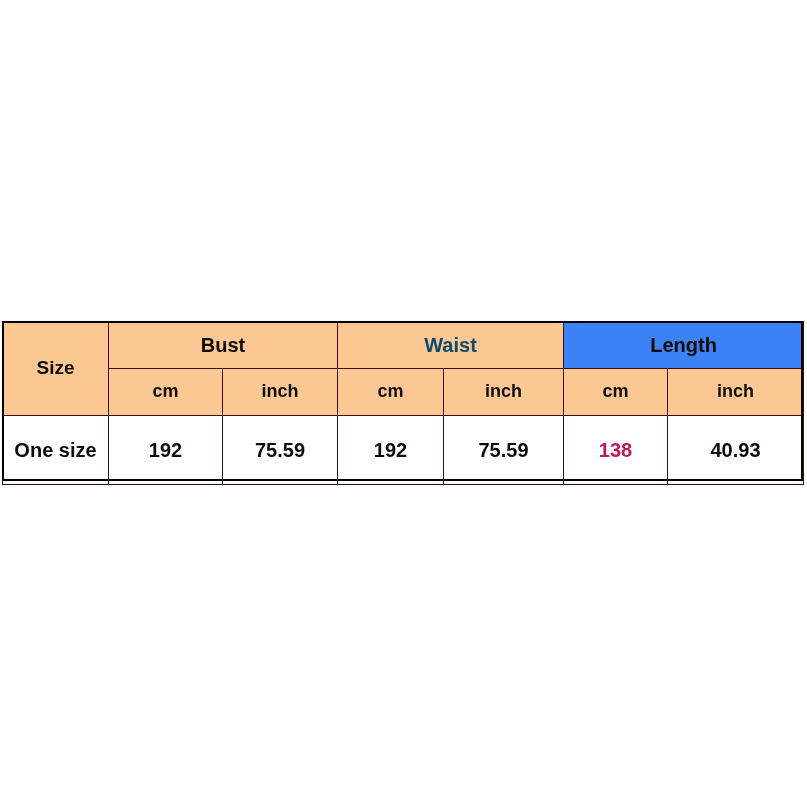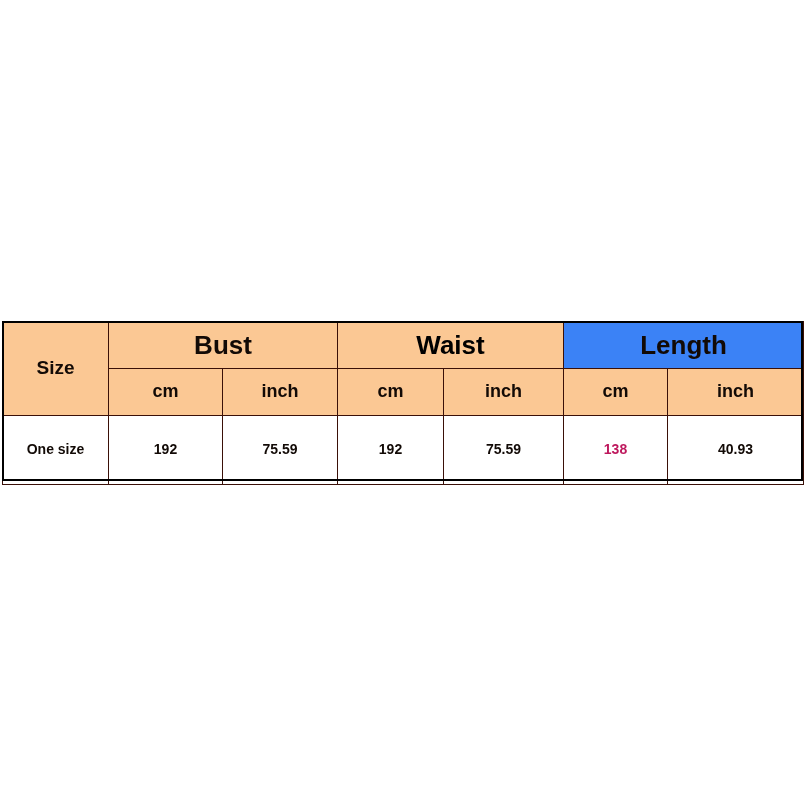--- a/index.html
+++ b/index.html
@@ -61,33 +61,33 @@
 
   
   th.size-head {
     width: 106px;
     height: 92px;
     font-size: 19px;
   }
 
   th.group-head {
     height: 46px;
-    font-size: 26px;
+    font-size: 20px;
   }
 
   th.unit-head {
     height: 46px;
     font-size: 18px;
     margin-left: 43px;
   }
 
   tr.data-row td {
     background: #ffffff;
     height: 68px;
-    font-size: 14px;
+    font-size: 20px;
   }
 
   td.row-label {
     font-size: 19px;
   }
 
   
   col.c-size   { width: 106px; }
   col.c-b-cm   { width: 114px; }
   col.c-b-in   { width: 115px; }
@@ -108,21 +108,21 @@
       <col class="c-w-cm">
       <col class="c-w-in">
       <col class="c-l-cm">
       <col class="c-l-in">
     </colgroup>
 
     <thead>
       <tr>
         <th class="hdr size-head" rowspan="2" style="background: rgb(251, 200, 148); border-color: rgb(58, 16, 8); color: rgb(18, 10, 6);">Size</th>
         <th class="hdr group-head" colspan="2" style="background: rgb(251, 200, 148); border-color: rgb(58, 16, 8); color: rgb(18, 10, 6);">Bust</th>
-        <th class="hdr group-head" colspan="2" style="background: rgb(251, 200, 148); border-color: rgb(58, 16, 8); color: #000000;">Waist</th>
+        <th class="hdr group-head" colspan="2" style="background: rgb(251, 200, 148); border-color: rgb(58, 16, 8); color: #0c4a6e;">Waist</th>
         <th class="hdr group-head" colspan="2" style="background: #3b82f6; border-color: rgb(58, 16, 8); color: rgb(18, 10, 6);">Length</th>
       </tr>
       <tr>
         <th class="hdr unit-head" style="background: rgb(251, 200, 148); border-color: rgb(58, 16, 8); color: rgb(18, 10, 6);">cm</th>
         <th class="hdr unit-head" style="background: rgb(251, 200, 148); border-color: rgb(58, 16, 8); color: rgb(18, 10, 6);">inch</th>
         <th class="hdr unit-head" style="background: rgb(251, 200, 148); border-color: rgb(58, 16, 8); color: rgb(18, 10, 6);">cm</th>
         <th class="hdr unit-head" style="background: rgb(251, 200, 148); border-color: rgb(58, 16, 8); color: rgb(18, 10, 6);">inch</th>
         <th class="hdr unit-head" style="background: rgb(251, 200, 148); border-color: rgb(58, 16, 8); color: rgb(18, 10, 6);">cm</th>
         <th class="hdr unit-head" style="background: rgb(251, 200, 148); border-color: rgb(58, 16, 8); color: rgb(18, 10, 6);">inch</th>
       </tr>

